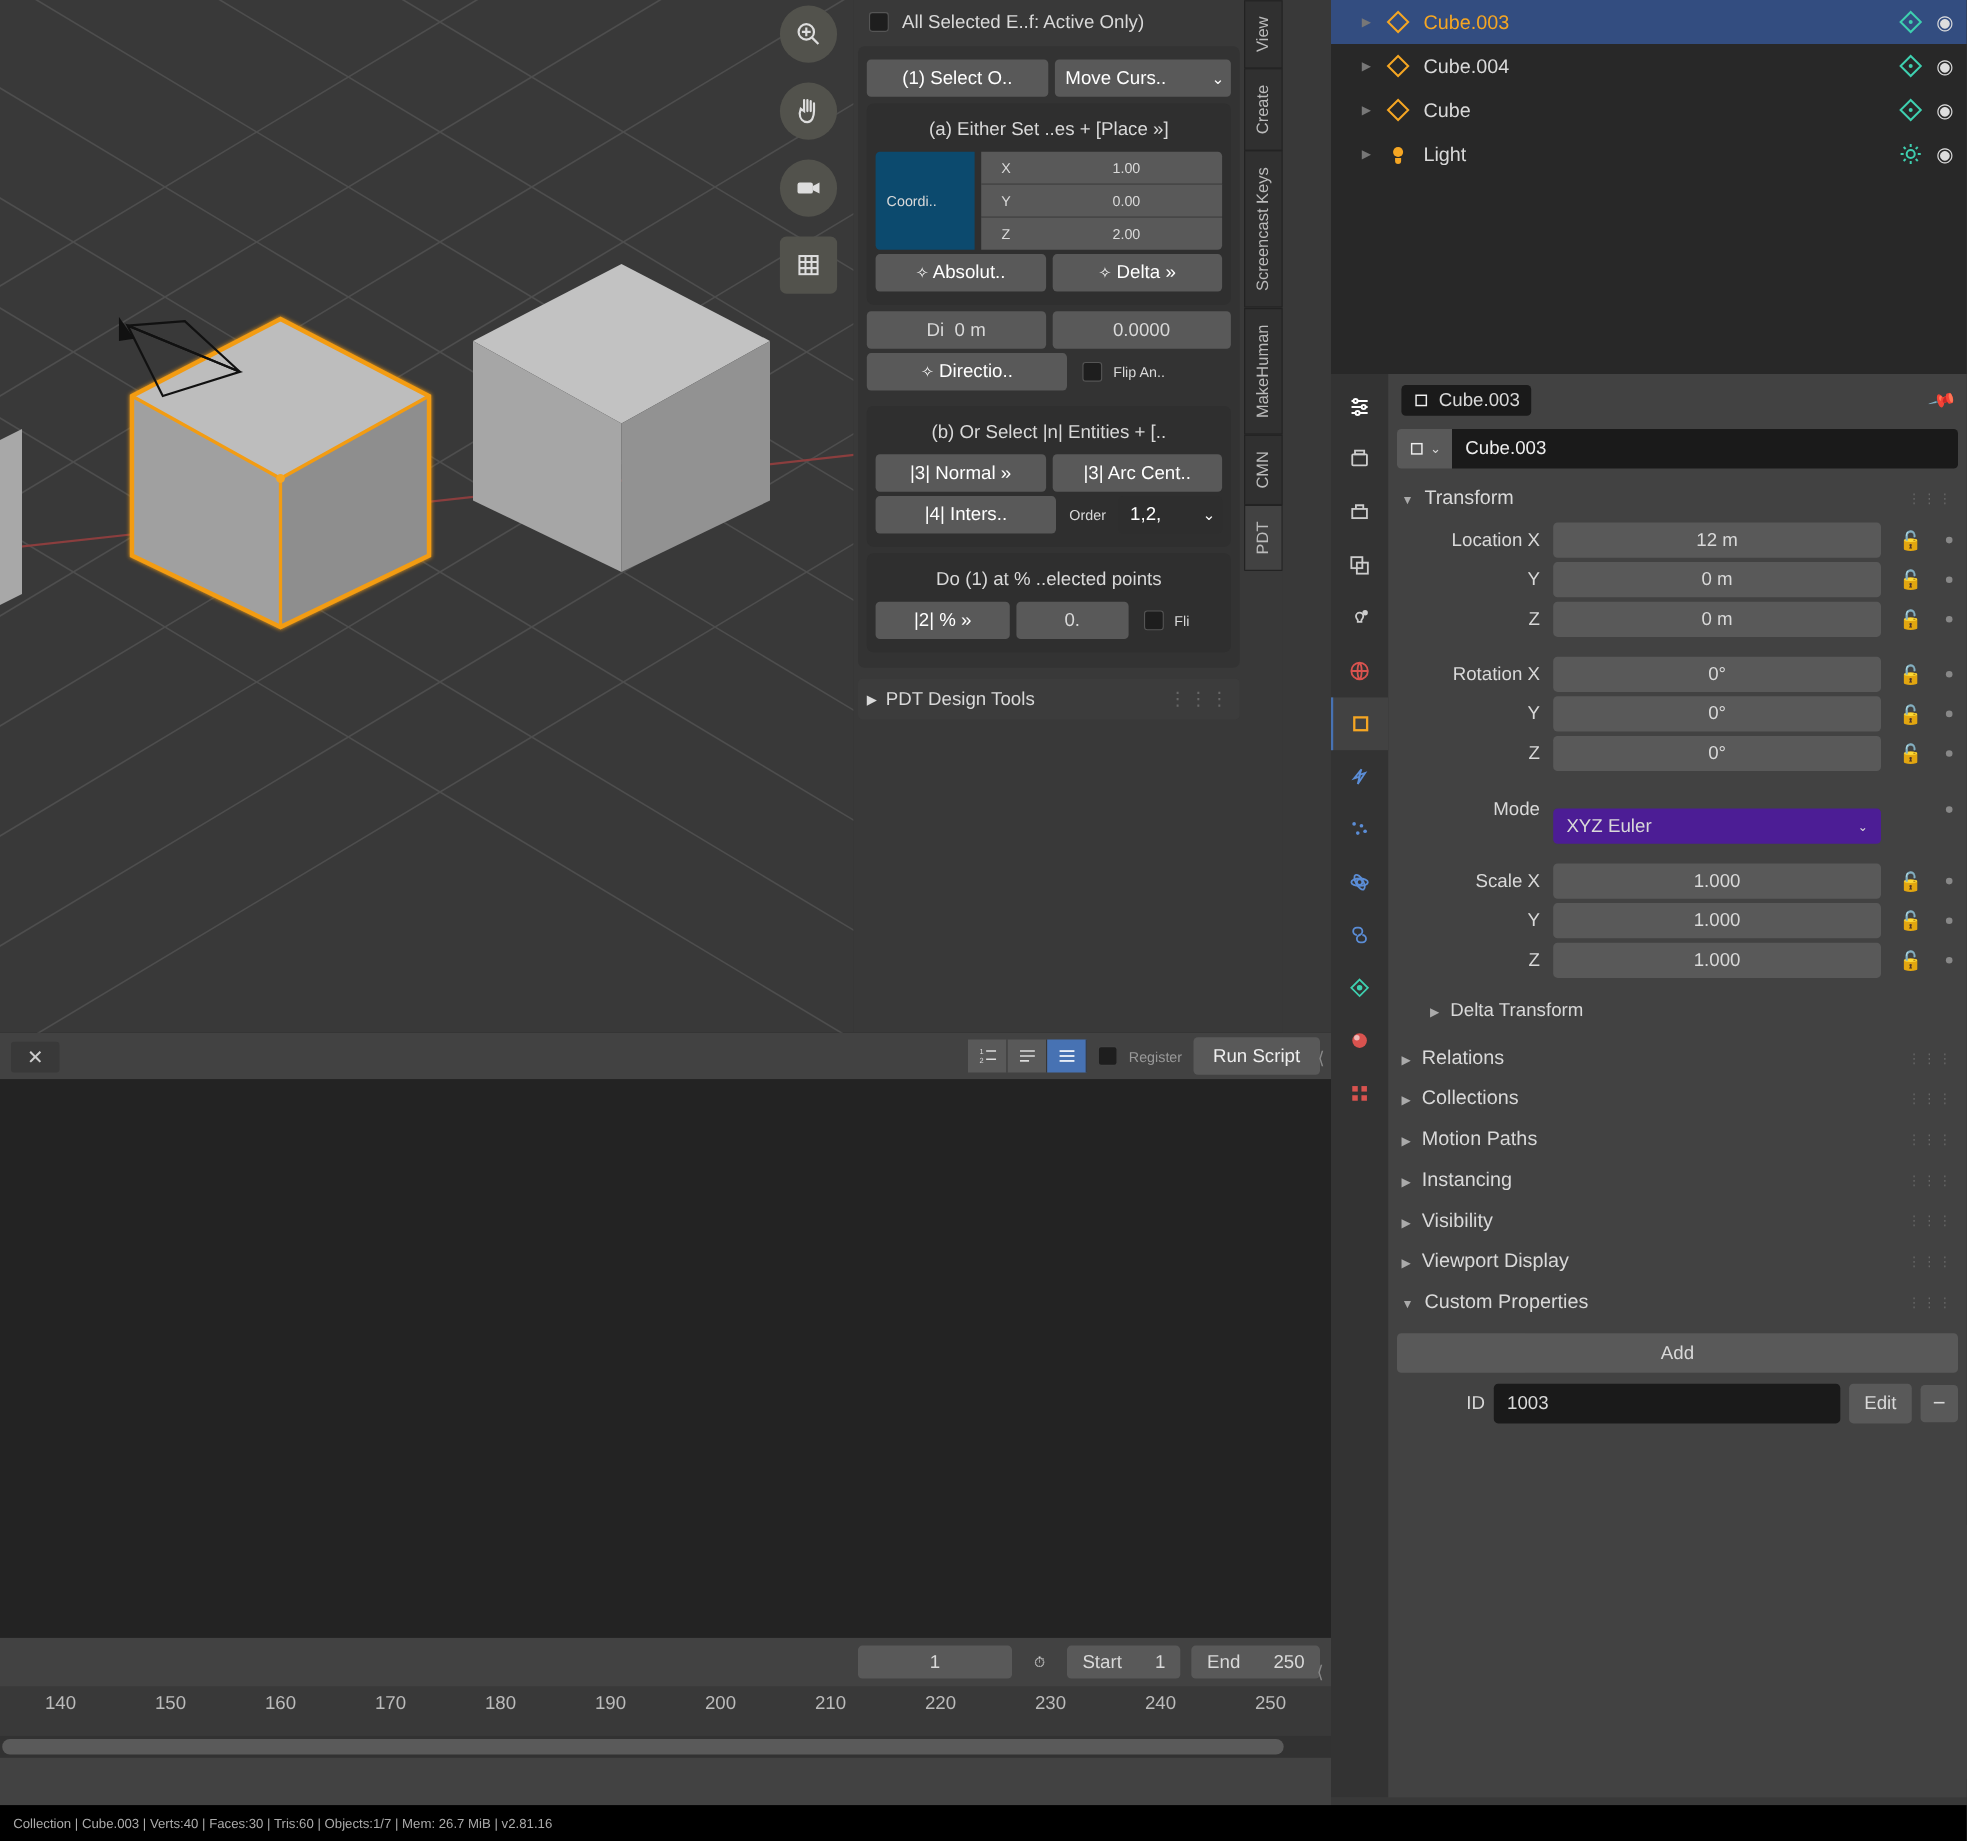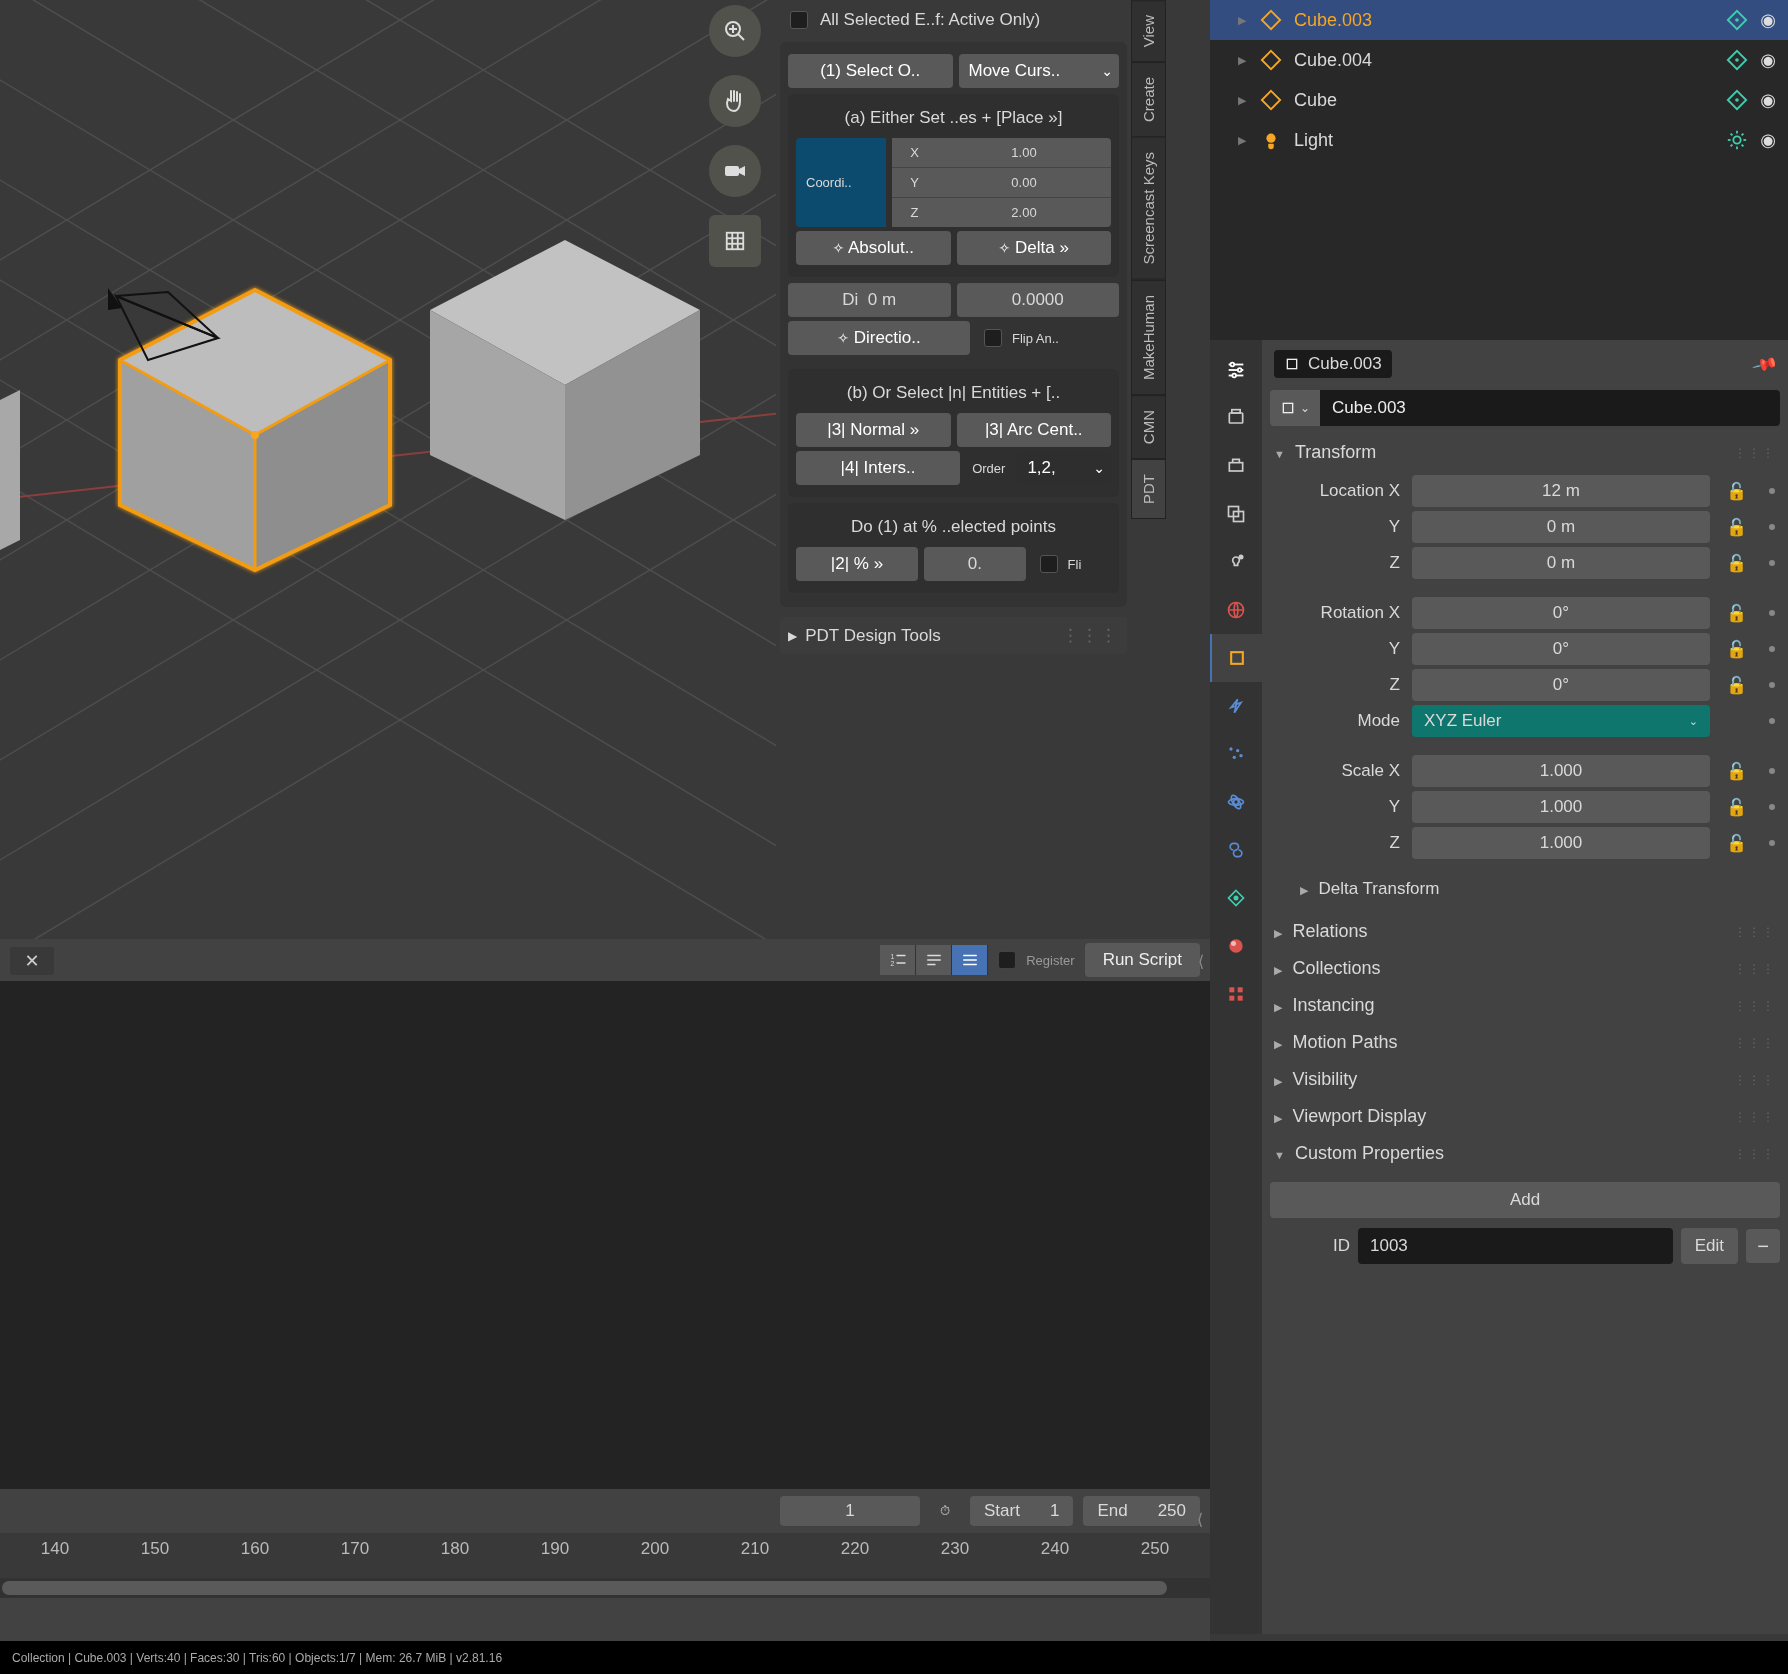--- a/index.html
+++ b/index.html
@@ -99,21 +99,21 @@
   .psection-h { display: flex; align-items: center; gap: 10px; padding: 8px 4px; font-size: 18px; cursor: pointer; }
   .psection-h .grip2 { margin-left: auto; color: #666; letter-spacing: 2px; font-size: 12px; }
   .disc-down::before { content: "▼"; font-size: 11px; color: #aaa; }
   .disc-right::before { content: "▶"; font-size: 11px; color: #aaa; }
   
   .prop-grid { display: grid; grid-template-columns: 130px 1fr 30px 16px; gap: 4px 12px; align-items: center; padding: 4px 0; }
   .plabel { text-align: right; font-size: 17px; }
   .pval { background: #595959; border-radius: 4px; padding: 6px 0; text-align: center; font-size: 17px; }
   .plock { color: #888; font-size: 17px; text-align: center; }
   .pdot { width: 6px; height: 6px; border-radius: 50%; background: #888; margin: 0 auto; }
-  .pselect { background: #0f766e; border-radius: 4px; padding: 6px 12px; display: flex; justify-content: space-between; align-items: center; font-size: 17px; }
+  .pselect { background: #4c1d95; border-radius: 4px; padding: 6px 12px; display: flex; justify-content: space-between; align-items: center; font-size: 17px; margin-top: 30px; }
   
   .sub-indent { padding-left: 30px; }
   .add-btn { background: #595959; padding: 8px 0; text-align: center; border-radius: 4px; margin: 10px 0 10px 0; font-size: 17px; }
   .id-row { display: flex; gap: 8px; align-items: center; margin: 6px 0; }
   .id-row .plabel { width: 80px; }
   .id-input { flex: 1; background: #1a1a1a; border-radius: 4px; padding: 8px 12px; font-size: 17px; }
   .small-btn { background: #595959; padding: 8px 14px; border-radius: 4px; font-size: 17px; }
   .minus-btn { background: #595959; width: 34px; height: 34px; border-radius: 4px; display:flex; align-items:center; justify-content:center; font-size: 20px; }
   
   .splitter { position:absolute; left: 1198px; top: 952px; color:#888; font-size: 16px; }
@@ -614,26 +614,26 @@
         <span>Relations</span>
         <span class="grip2">⋮⋮⋮</span>
       </div>
     <div class="psection-h">
         <span class="disc-right"></span>
         <span>Collections</span>
         <span class="grip2">⋮⋮⋮</span>
       </div>
     <div class="psection-h">
         <span class="disc-right"></span>
-        <span>Instancing</span>
+        <span>Motion Paths</span>
         <span class="grip2">⋮⋮⋮</span>
       </div>
     <div class="psection-h">
         <span class="disc-right"></span>
-        <span>Motion Paths</span>
+        <span>Instancing</span>
         <span class="grip2">⋮⋮⋮</span>
       </div>
     <div class="psection-h">
         <span class="disc-right"></span>
         <span>Visibility</span>
         <span class="grip2">⋮⋮⋮</span>
       </div>
     <div class="psection-h">
         <span class="disc-right"></span>
         <span>Viewport Display</span>

